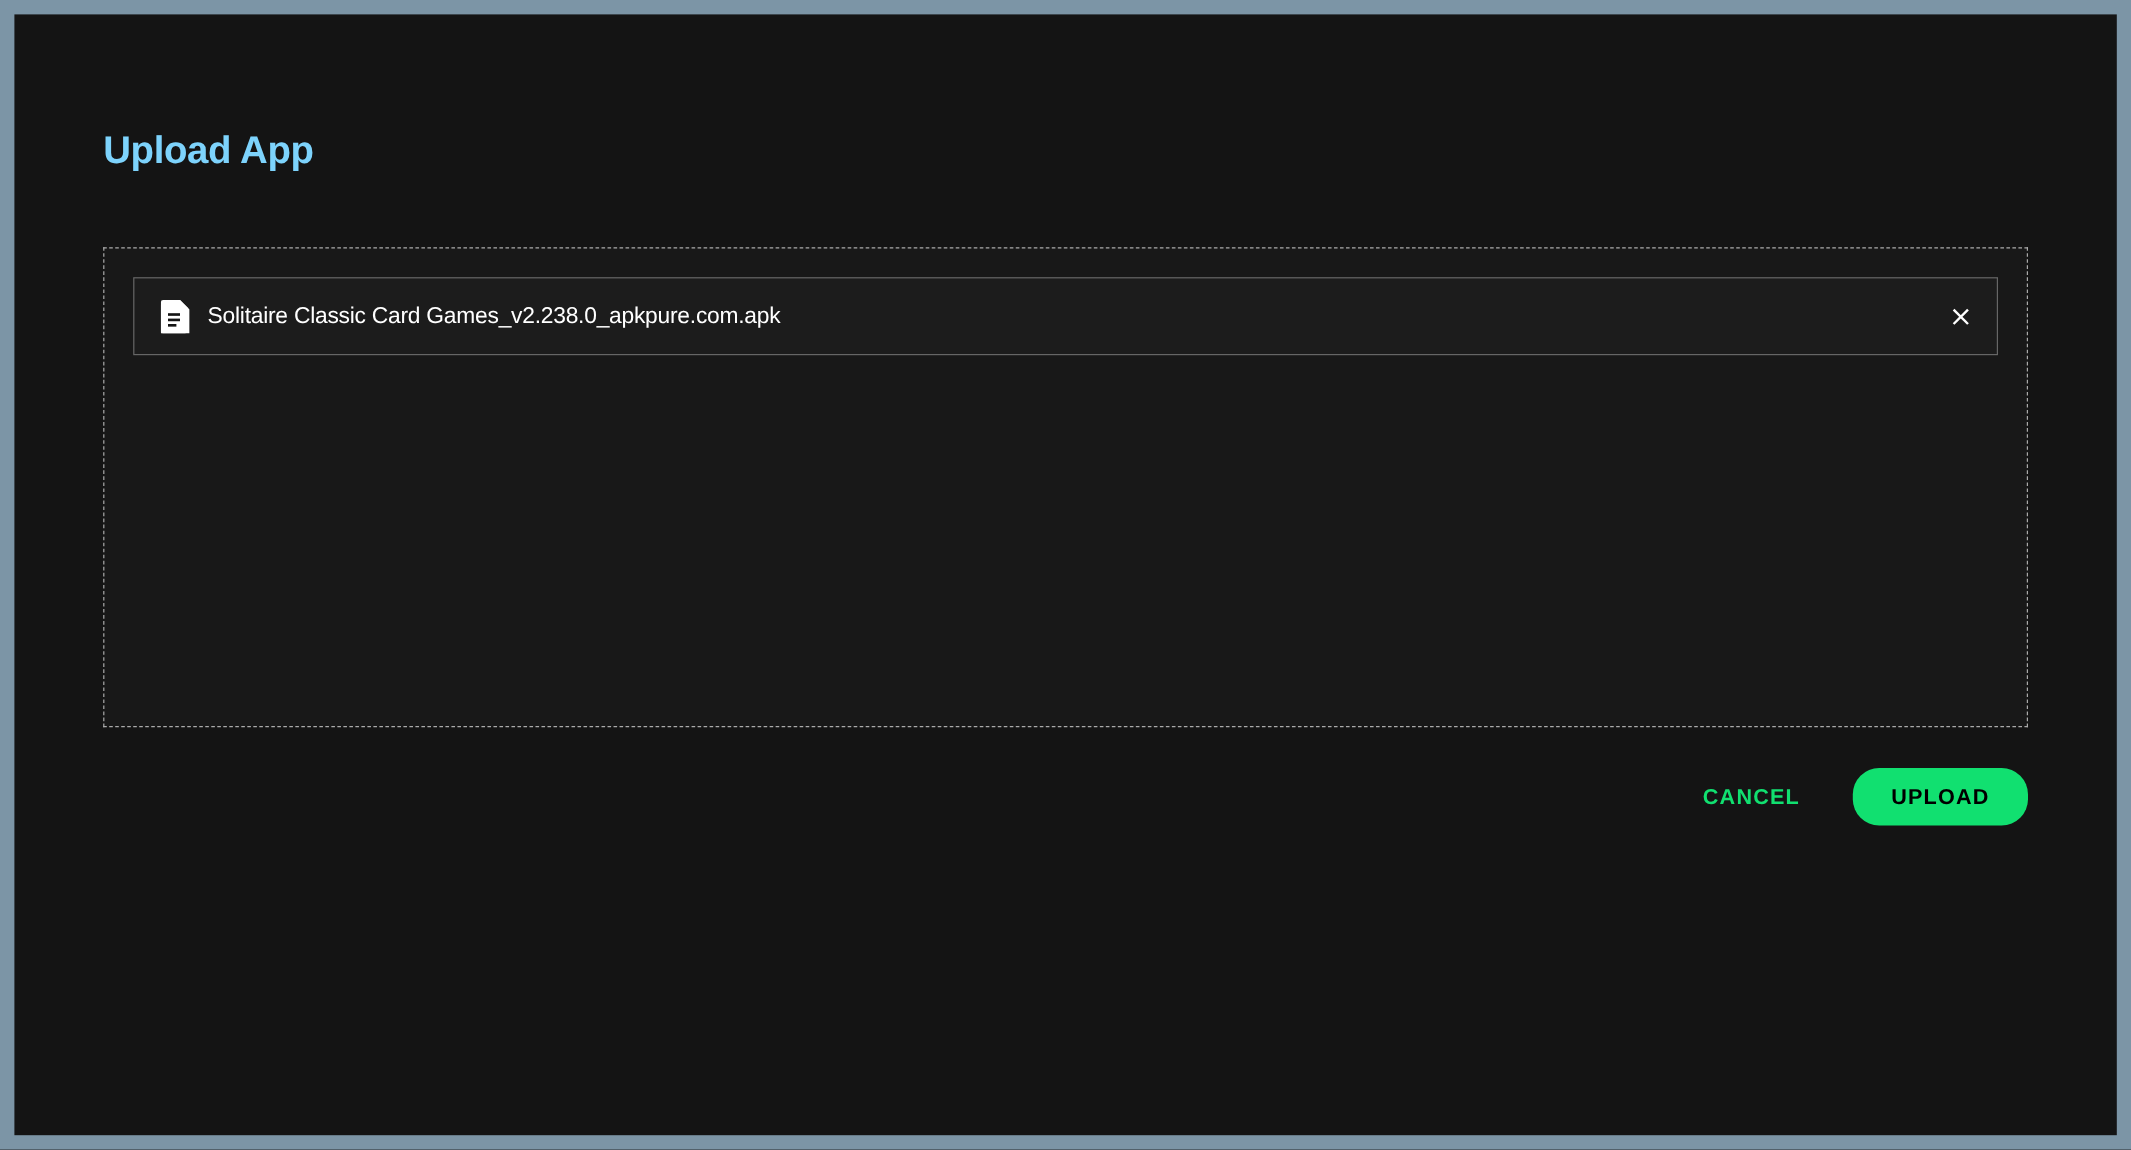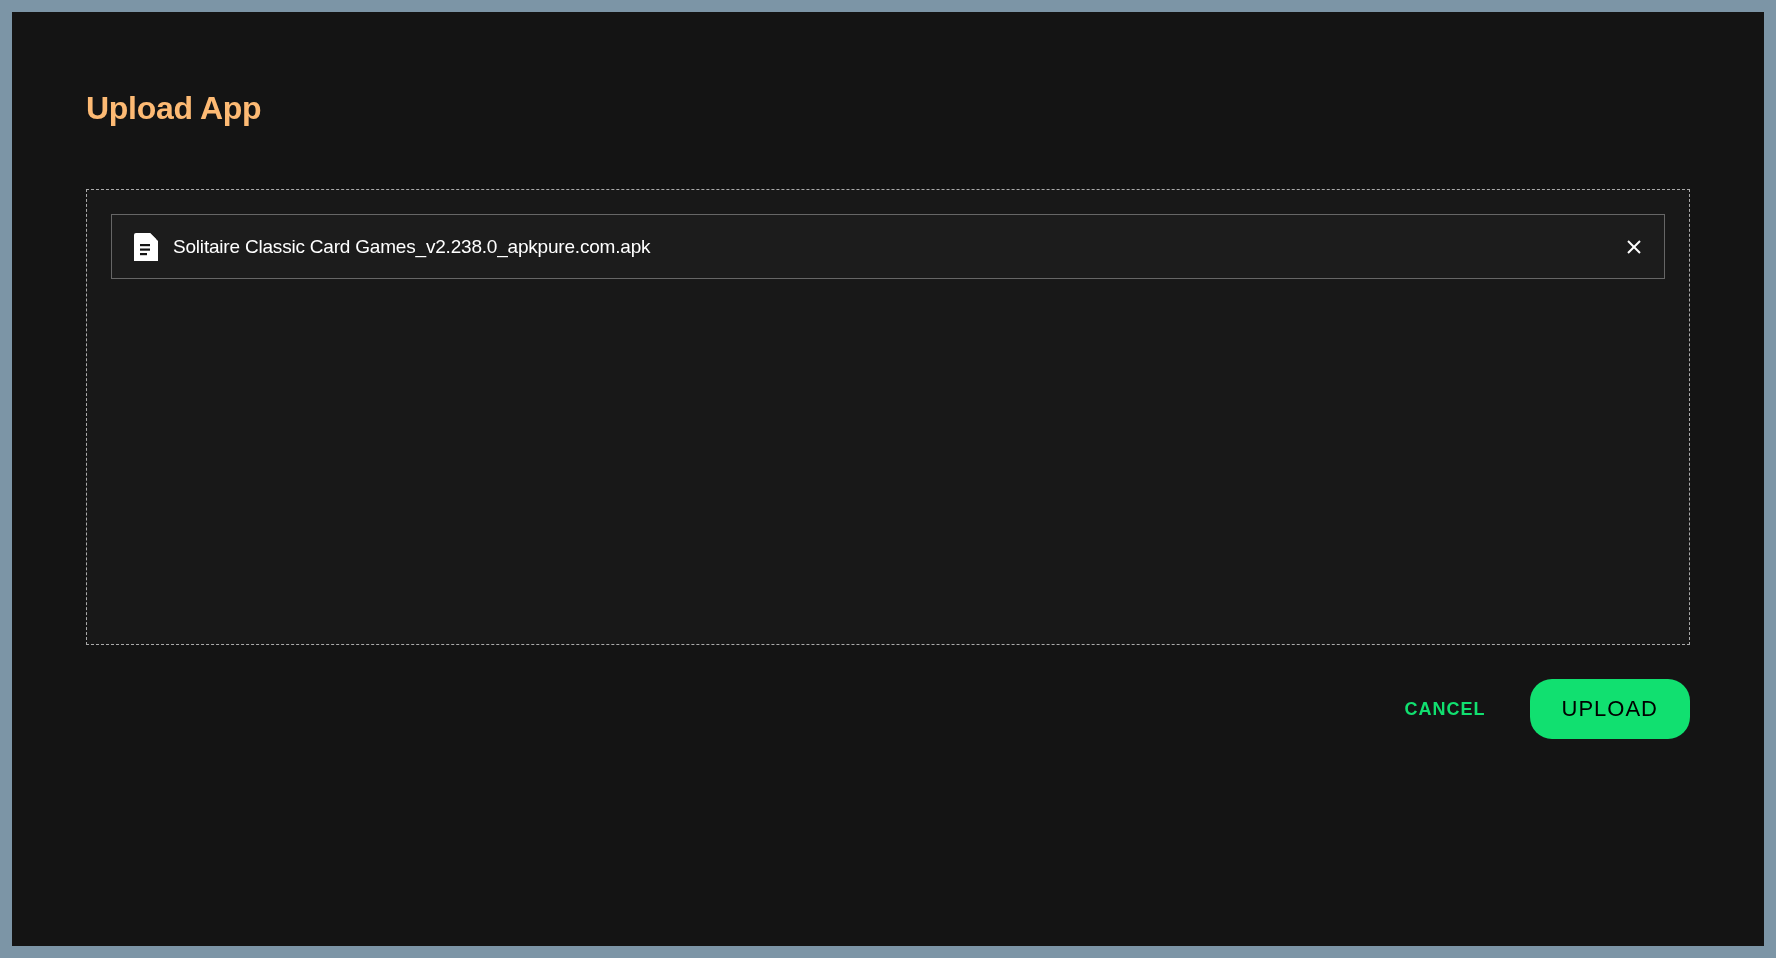--- a/index.html
+++ b/index.html
@@ -15,30 +15,31 @@
       padding: 12px;
     }
     .app-frame {
       background: #141414;
       width: 100%;
       height: 100%;
       padding: 78px 74px 0 74px;
       position: relative;
     }
     .title {
-      color: #fdba74;
+      color: #7dd3fc;
       font-size: 32px;
       font-weight: 700;
       margin-bottom: 62px;
       letter-spacing: -0.3px;
+      margin-top: 17px;
     }
     .dropzone {
       border: 1px dashed #aaa;
       background: rgba(255,255,255,0.02);
-      height: 456px;
+      height: 400px;
       padding: 24px;
     }
     .file-chip {
       border: 1px solid #666;
       background: rgba(255,255,255,0.02);
       height: 65px;
       display: flex;
       align-items: center;
       padding: 0 22px;
       gap: 15px;
@@ -75,26 +76,26 @@
       font-size: 18px;
       font-weight: 600;
       letter-spacing: 1px;
       cursor: pointer;
       padding: 10px 4px;
     }
     .upload-btn {
       background: #11e070;
       border: none;
       color: #000000;
-      font-size: 22px;
-      font-weight: 400;
+      font-size: 18px;
+      font-weight: 700;
       letter-spacing: 1px;
       cursor: pointer;
       padding: 0 32px;
-      height: 60px;
+      height: 48px;
       border-radius: 22px;
     }
   </style>
 </head>
 <body>
 
 <div class="app-frame">
   <h1 class="title">Upload App</h1>
 
   <div class="dropzone">

